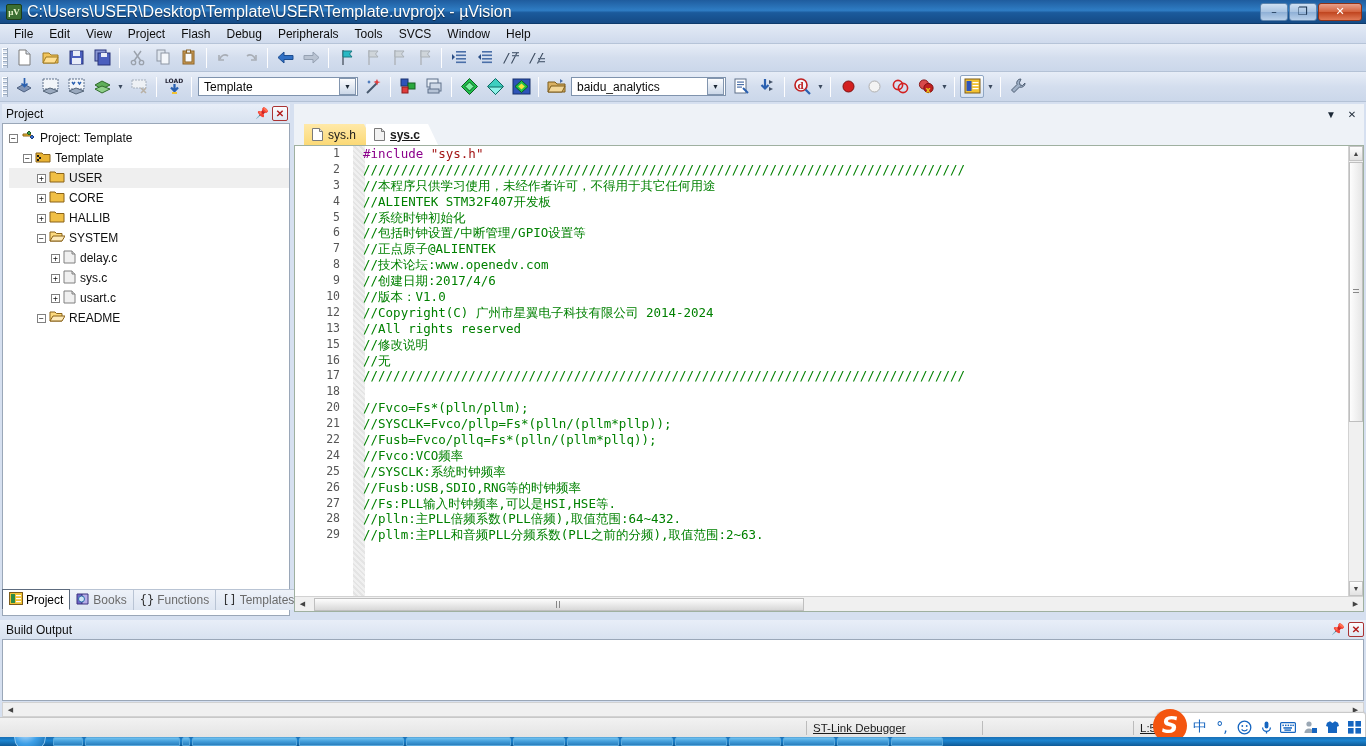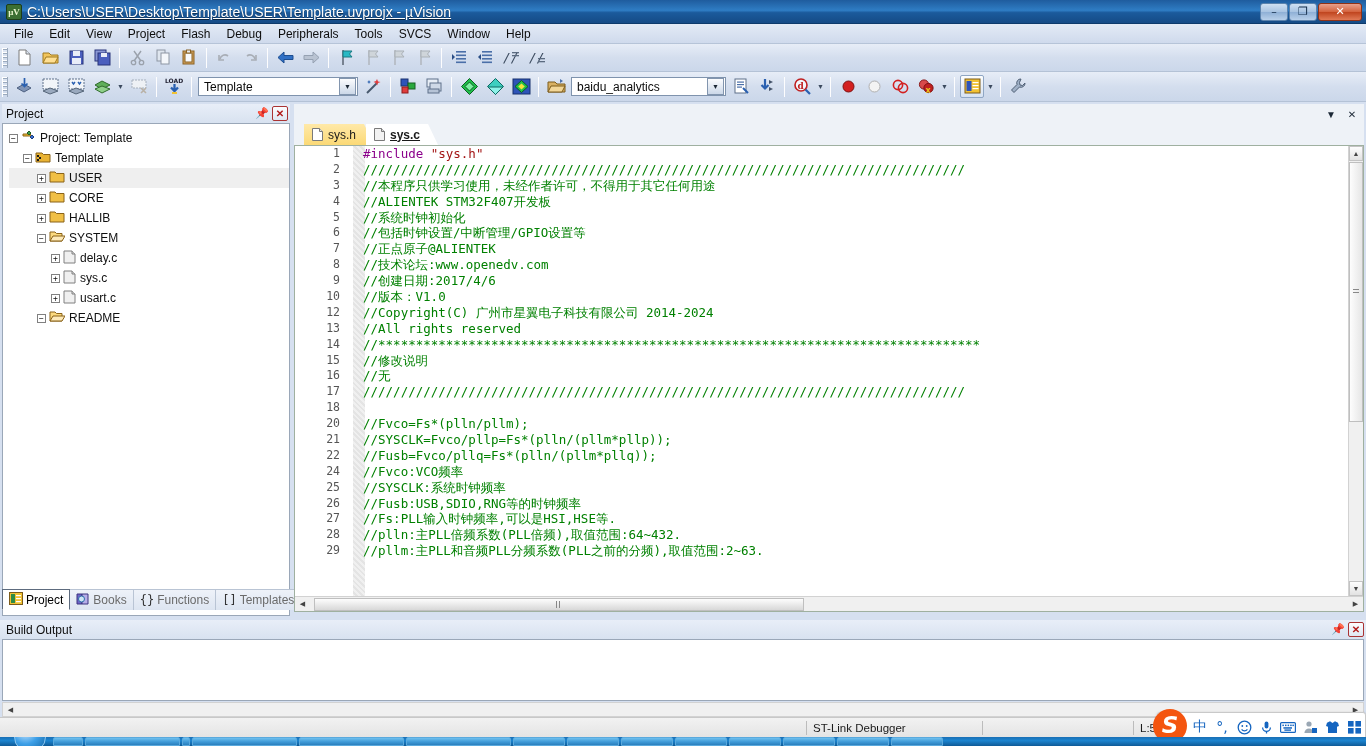--- a/index.html
+++ b/index.html
@@ -20,23 +20,23 @@
     display: flex; align-items: center;
     border-bottom: 1px solid #0d3a6b;
   }
   .title-icon {
     width: 16px; height: 16px; margin: 0 5px 0 6px; flex: 0 0 auto;
     background: #3c6f33; border: 1px solid #1d3d18; border-radius: 2px;
     color: #e9f5cf; font-size: 9px; line-height: 14px; text-align: center;
     font-family: "Liberation Serif", serif; font-weight: bold;
   }
   .title-text {
-    color: #ffffff; font-size: 14px; white-space: nowrap;
+    color: #ffffff; font-size: 16px; white-space: nowrap;
     text-shadow: 0 1px 1px rgba(0,0,0,.55);
-    flex: 1 1 auto; overflow: hidden; text-decoration: underline;
+    flex: 1 1 auto; overflow: hidden;
   }
   .win-btns { display: flex; align-items: center; margin-right: 4px; flex: 0 0 auto; }
   .win-btn {
     width: 28px; height: 18px; margin-left: 1px;
     border: 1px solid #5c83ad; border-radius: 3px;
     background: linear-gradient(180deg,#cfe0f2 0%,#a9c4e2 48%,#8fb0d6 52%,#b8d0ea 100%);
     color: #102a47; font-size: 11px; line-height: 16px; text-align: center;
     font-family: "DejaVu Sans", sans-serif;
   }
   .win-btn.close {
@@ -267,21 +267,21 @@
     background: #f0f0f0; border: 1px solid #d2d2d2; display: flex; align-items: center;
   }
 
   
   .statusbar {
     position: absolute; left: 0; top: 717px; width: 1366px; height: 20px;
     background: linear-gradient(180deg,#f2f2f2,#e4e4e4);
     border-top: 1px solid #c8c8c8;
     display: flex; align-items: center; font-size: 11.5px; color: #1a1a1a;
   }
-  .sb-cell { height: 32px; display: flex; align-items: center; padding: 0 6px; }
+  .sb-cell { height: 32px; display: flex; align-items: center; padding: 0 6px; text-decoration: underline; }
   .sb-div { width: 1px; height: 14px; background: #bcbcbc; }
 
   
   .ime-bar {
     position: absolute; left: 1157px; top: 712px; width: 209px; height: 30px;
     background: #ffffff; border: 1px solid #c9c9c9; border-radius: 3px;
     display: flex; align-items: center; gap: 2px; padding-left: 32px;
     box-shadow: 0 1px 3px rgba(0,0,0,.25);
   }
   .ime-logo {
@@ -931,25 +931,20 @@
                 <div class="lnum">12</div>
                 <div class="lgap"></div>
                 <div class="ltext">//Copyright(C) 广州市星翼电子科技有限公司 2014-2024</div>
               </div>
               <div class="lrow">
                 <div class="lnum">13</div>
                 <div class="lgap"></div>
                 <div class="ltext">//All rights reserved</div>
               </div>
               <div class="lrow">
-                <div class="lnum">14</div>
-                <div class="lgap"></div>
-                <div class="ltext">//********************************************************************************</div>
-              </div>
-              <div class="lrow">
                 <div class="lnum">15</div>
                 <div class="lgap"></div>
                 <div class="ltext">//修改说明</div>
               </div>
               <div class="lrow">
                 <div class="lnum">16</div>
                 <div class="lgap"></div>
                 <div class="ltext">//无</div>
               </div>
               <div class="lrow">

